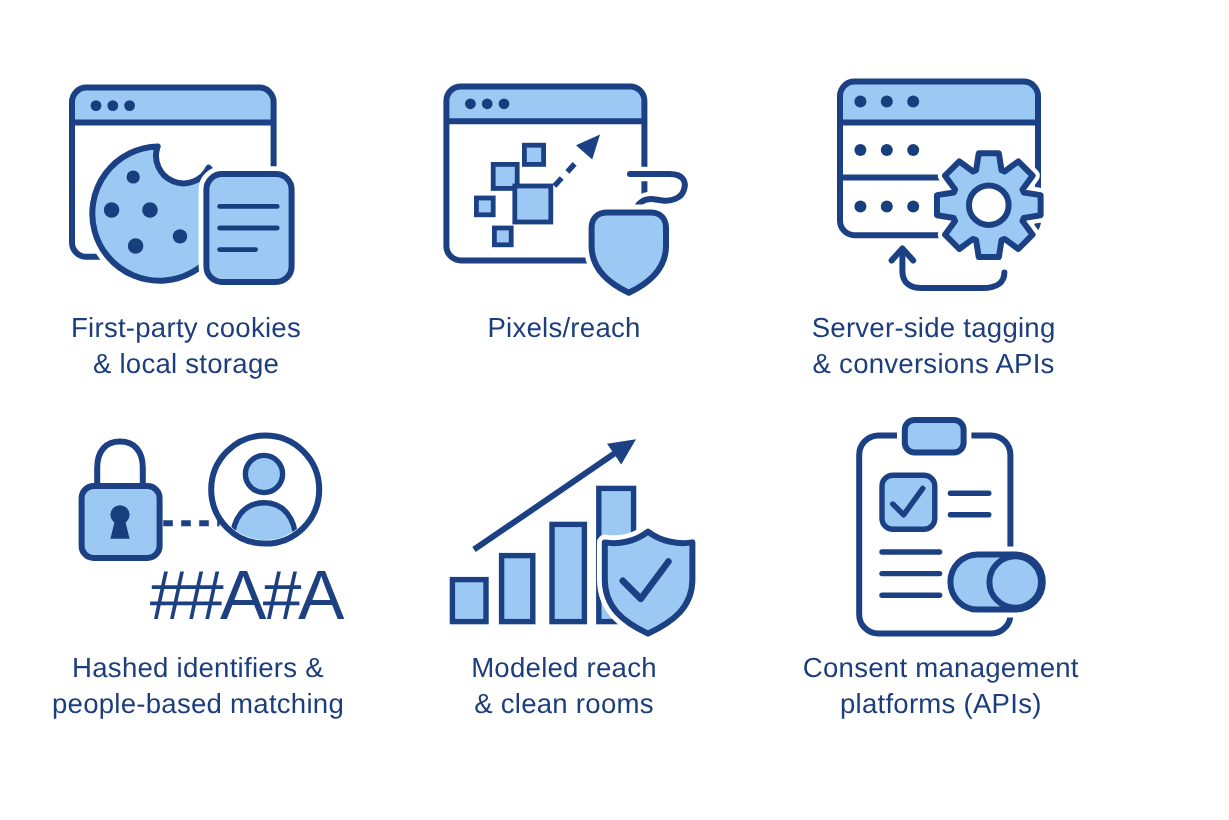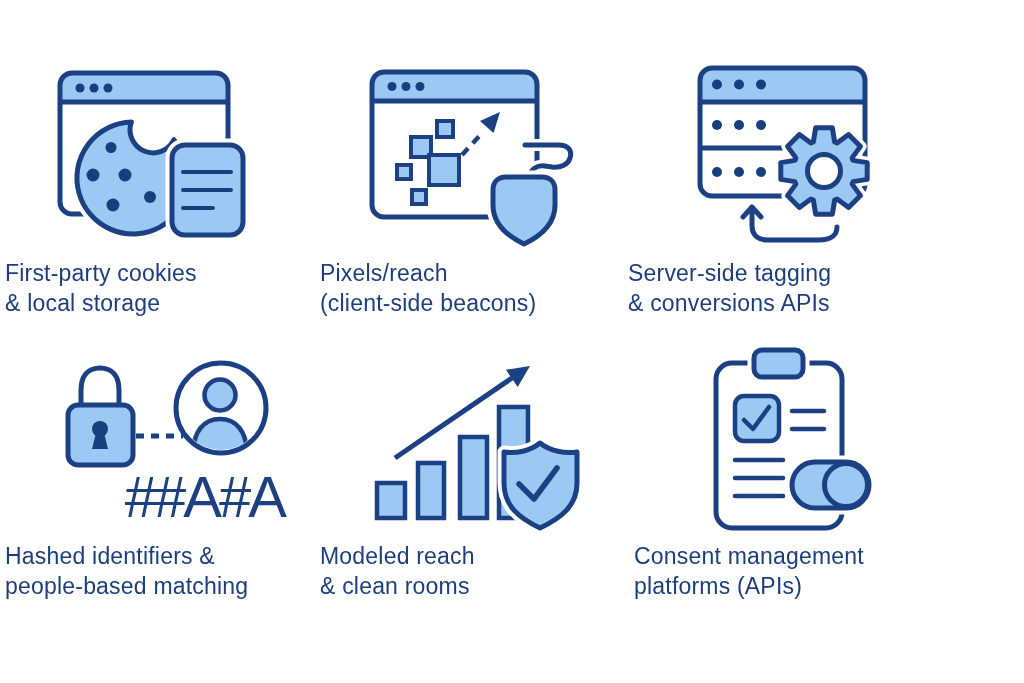--- a/index.html
+++ b/index.html
@@ -2,21 +2,21 @@
 <html><head>
 <meta charset="utf-8">
 <style>
   html,body{margin:0;padding:0;background:#fff;}
   .stage{
     position:relative;width:1024px;height:683px;background:#ffffff;
     font-family:"Liberation Sans",sans-serif;overflow:hidden;
   }
   .icons-layer{position:absolute;left:0;top:0;}
   .caption{
-    position:absolute;text-align:left;
+    position:absolute;text-align:center;
     font-size:23px;line-height:30px;font-weight:500;
     color:#1C3E7C;letter-spacing:0.2px;
   }
   .hash-code{
     position:absolute;text-align:right;
     font-size:58px;line-height:58px;font-weight:500;
     color:#1D4180;letter-spacing:-3px;
   }
 </style>
 </head>
@@ -186,21 +186,20 @@
   </svg>
 
   <div class="hash-code" style="left:44px;top:468px;width:240px">##A#A</div>
 
   <div class="caption" style="left:5px;top:258px;width:300px">
     <div>First-party cookies</div>
     <div>&amp; local storage</div>
   </div>
   <div class="caption" style="left:320px;top:258px;width:300px">
     <div>Pixels/reach</div>
-    <div>(client-side beacons)</div>
   </div>
   <div class="caption" style="left:628px;top:258px;width:300px">
     <div>Server-side tagging</div>
     <div>&amp; conversions APIs</div>
   </div>
   <div class="caption" style="left:5px;top:541px;width:320px">
     <div>Hashed identifiers &amp;</div>
     <div>people-based matching</div>
   </div>
   <div class="caption" style="left:320px;top:541px;width:300px">

